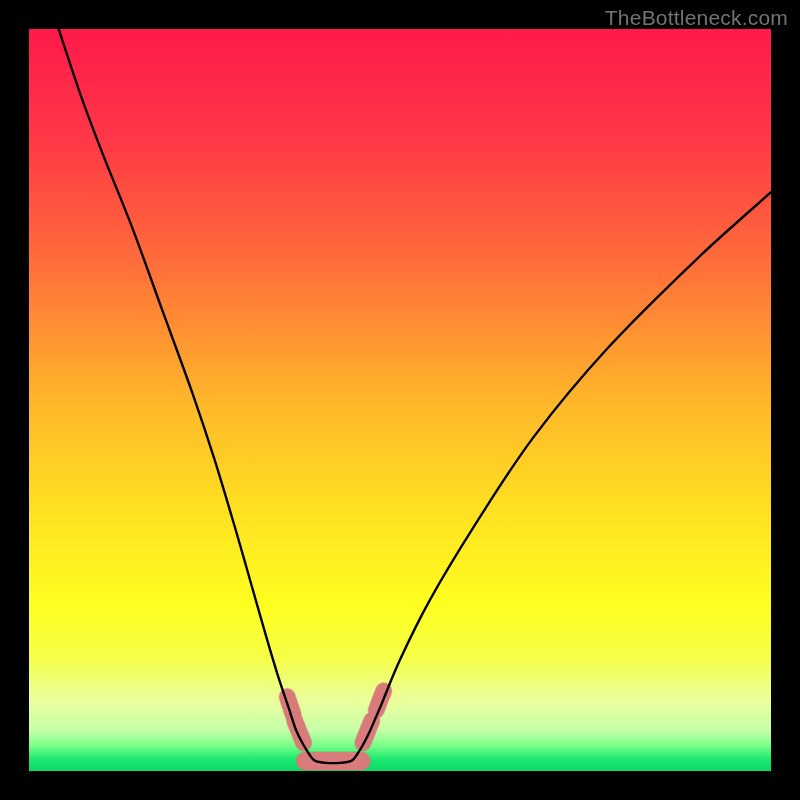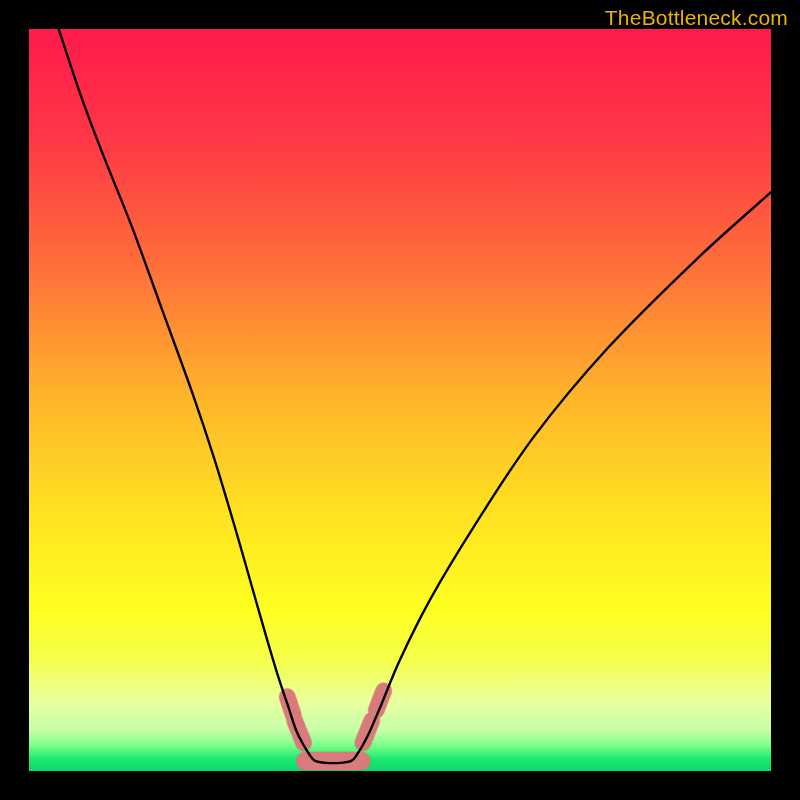--- a/index.html
+++ b/index.html
@@ -31,21 +31,21 @@
     position: absolute;
     left: 0;
     top: 0;
     width: 100%;
     height: 100%;
   }
   .watermark {
     position: absolute;
     top: 6px;
     right: 12px;
-    color: #eab308;
+    color: #737373;
     font-size: 21px;
     letter-spacing: 0.2px;
     font-weight: 400;
   }
   svg.curve {
     position: absolute;
     left: 0;
     top: 0;
     width: 742px;
     height: 742px;

